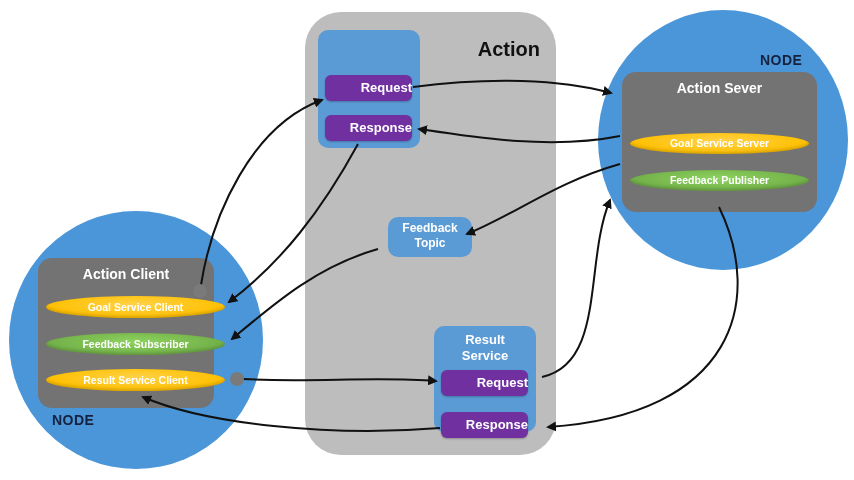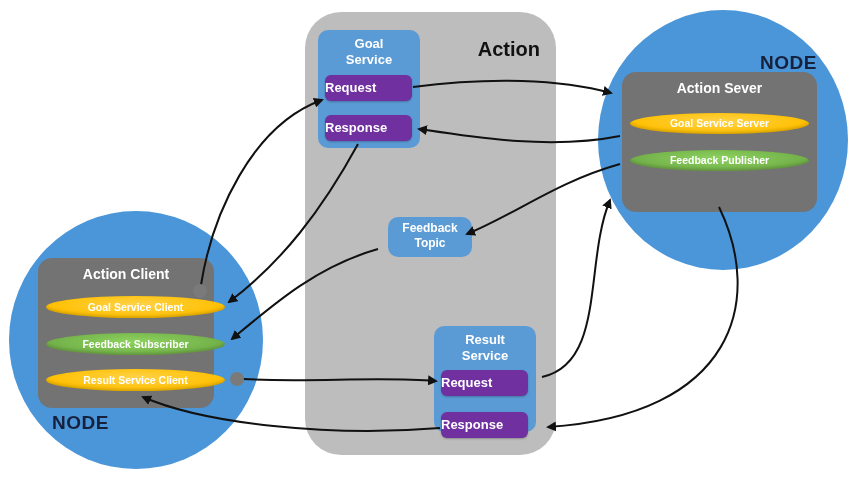--- a/index.html
+++ b/index.html
@@ -9,50 +9,50 @@
   
   .action-region{position:absolute;left:305px;top:12px;width:251px;height:443px;
     background:#bdbdbd;border-radius:36px;z-index:1;}
   .action-label{position:absolute;left:430px;top:38px;width:110px;text-align:right;
     font-size:20px;font-weight:bold;color:#111;z-index:3;}
 
   
   .circle{position:absolute;border-radius:50%;background:#4a96d9;z-index:1;}
   .circle.left{left:9px;top:211px;width:254px;height:258px;}
   .circle.right{left:598px;top:10px;width:250px;height:260px;}
-  .node-label{position:absolute;font-size:19px;font-weight:bold;color:#16213e;z-index:3;letter-spacing:.5px;}
+  .node-label{position:absolute;font-size:14px;font-weight:bold;color:#16213e;z-index:3;letter-spacing:.5px;}
   .node-label.left-node{left:52px;top:412px;}
   .node-label.right-node{left:760px;top:52px;}
 
   
   .orange-box{position:absolute;background:#737373;border-radius:14px;z-index:2;}
   .orange-box .obox-title{margin-top:8px;text-align:center;color:#fff;font-weight:bold;font-size:14px;}
   .client-box{left:38px;top:258px;width:176px;height:150px;}
   .server-box{left:622px;top:72px;width:195px;height:140px;}
   .pill{position:absolute;left:8px;width:179px;height:22px;border-radius:50%;
     text-align:center;color:#fff;font-weight:bold;font-size:10.5px;line-height:22px;
     box-shadow:inset 0 -2px 3px rgba(0,0,0,.15);}
   .pill.yellow{background:radial-gradient(ellipse at 50% 40%, #ffd24a 0%, #ffc000 70%, #f0a500 100%);}
   .pill.green{background:radial-gradient(ellipse at 50% 40%, #8dd35f 0%, #70ad47 75%, #5e9a39 100%);}
   .client-box .pill:nth-of-type(2){top:38px;}
   .client-box .pill:nth-of-type(3){top:75px;}
   .client-box .pill:nth-of-type(4){top:111px;}
-  .server-box .pill{height:21px;line-height:21px;}
+  .server-box .pill{height:21px;line-height:21px;margin-top:20px;}
   .server-box .pill:nth-of-type(2){top:41px;}
   .server-box .pill:nth-of-type(3){top:78px;}
   .server-box .pill:nth-of-type(4){top:112px;}
 
   
   .service-box{position:absolute;background:#5b9bd5;border-radius:10px;z-index:2;}
   .service-title{width:70px;margin:6px auto 0;text-align:center;color:#fff;
     font-weight:bold;font-size:13px;line-height:1.25;}
   .goal-box{left:318px;top:30px;width:102px;height:118px;}
   .result-box{left:414px;top:326px;width:102px;height:106px;margin-left:20px;}
   .btn{position:absolute;left:7px;width:87px;height:26px;background:#7030a0;border-radius:6px;
-    color:#fff;font-weight:bold;font-size:13px;text-align:left;line-height:26px;
+    color:#fff;font-weight:bold;font-size:13px;text-align:right;line-height:26px;
     box-shadow:0 1px 2px rgba(0,0,0,.25);}
   .btn.request{top:45px;}
   .btn.response{top:85px;}
   .result-box .btn.request{top:44px;}
   .result-box .btn.response{top:86px;}
   .topic-box{left:388px;top:217px;width:84px;height:40px;}
   .topic-box .service-title{font-size:12px;margin-top:4px;}
 
   
   svg.edges{position:absolute;left:0;top:0;z-index:5;pointer-events:none;}
@@ -78,21 +78,20 @@
     <div class="pill yellow">Result Service Client</div>
   </div>
 
   <div class="orange-box server-box">
     <div class="obox-title">Action Sever</div>
     <div class="pill yellow">Goal Service Server</div>
     <div class="pill green">Feedback Publisher</div>
   </div>
 
   <div class="service-box goal-box">
-    <div class="service-title">Goal Service</div>
     <div class="btn request">Request</div>
     <div class="btn response">Response</div>
   </div>
 
   <div class="service-box topic-box">
     <div class="service-title">Feedback Topic</div>
   </div>
 
   <div class="service-box result-box">
     <div class="service-title">Result Service</div>

